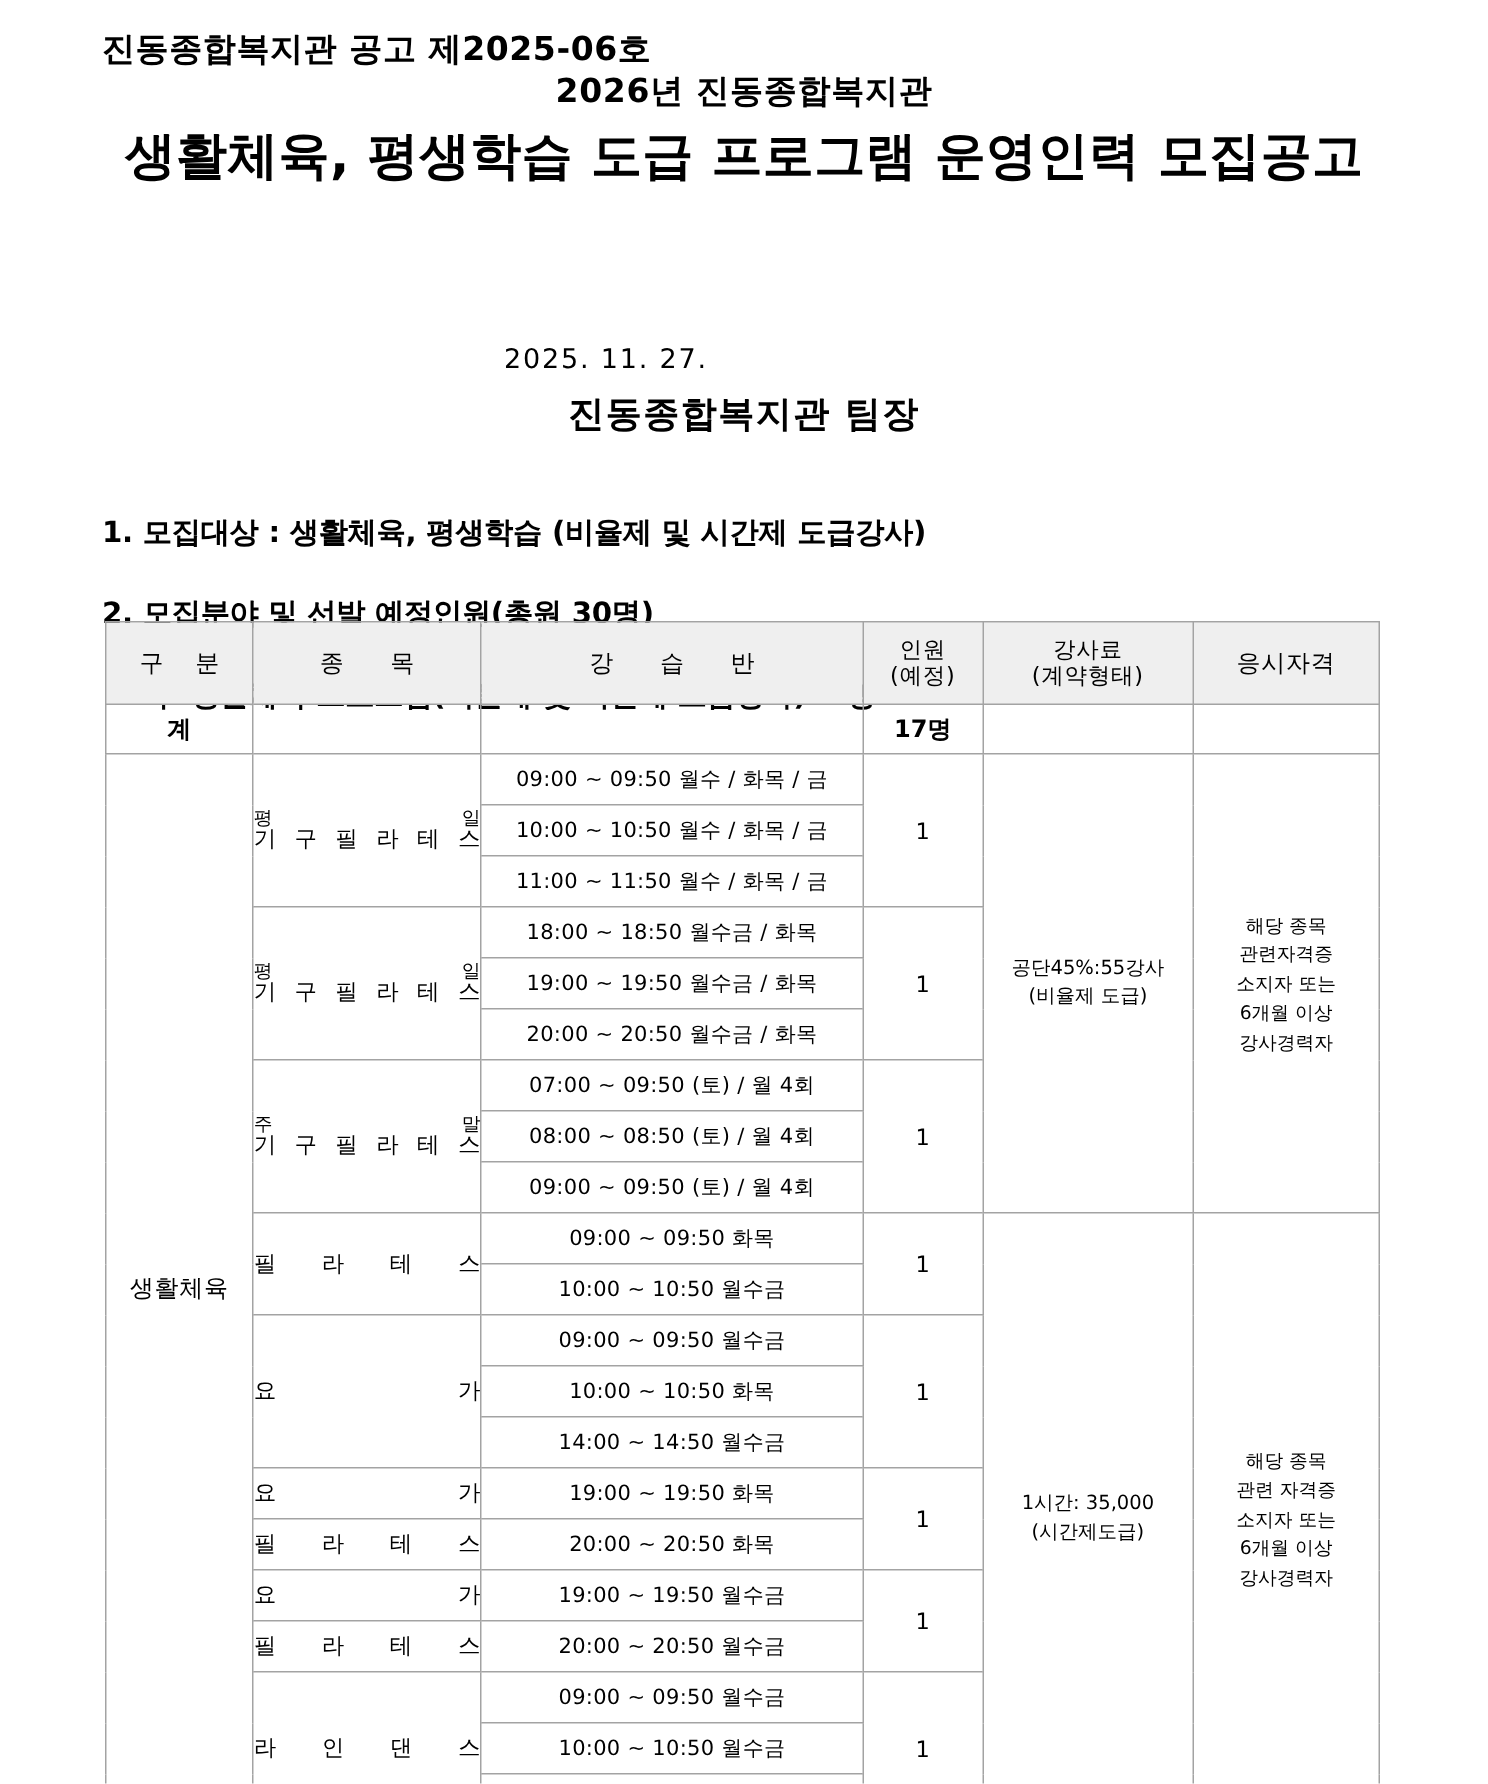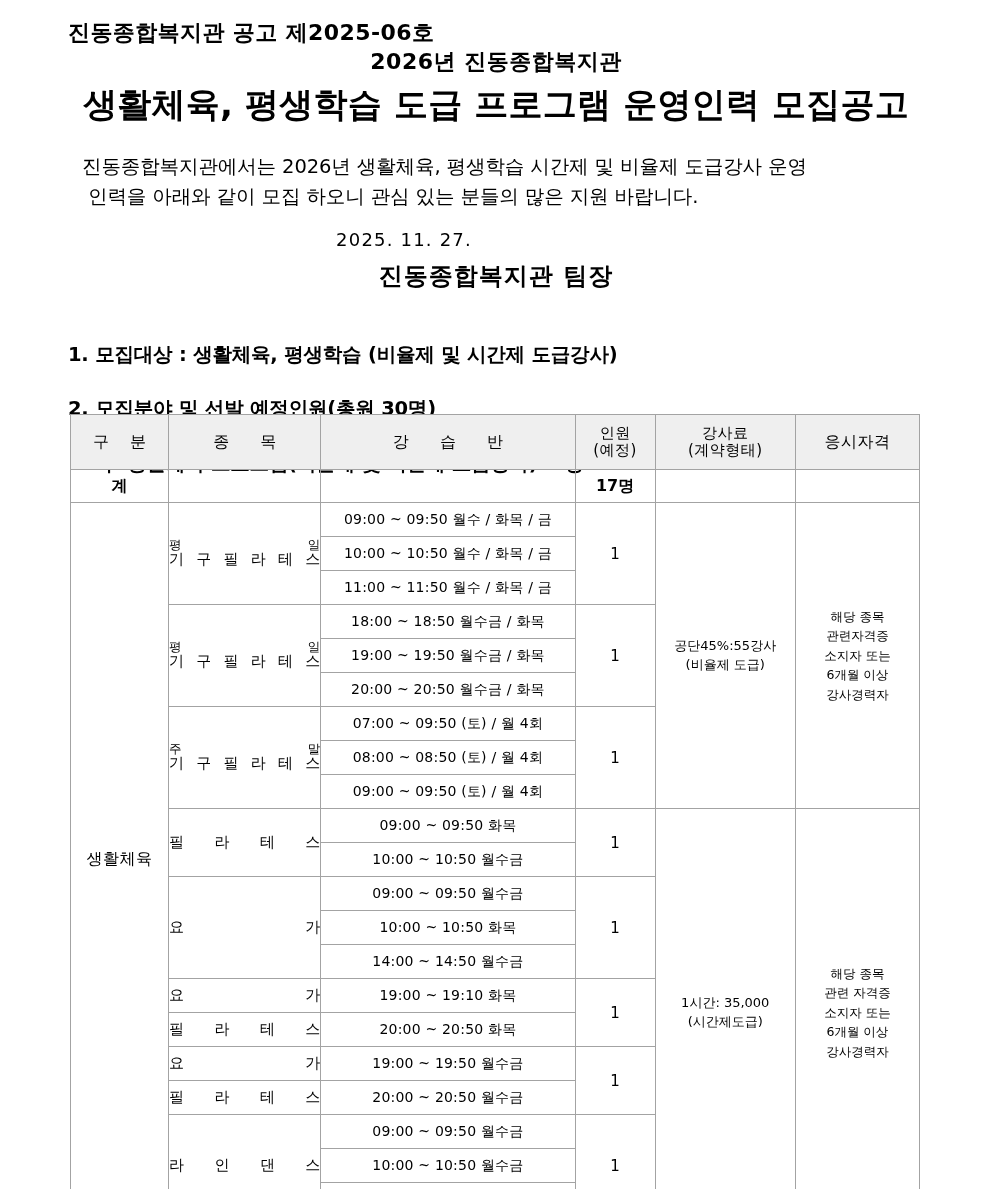--- a/index.html
+++ b/index.html
@@ -210,24 +210,20 @@
 
 <div class="page">
 
   <div class="doc-no">진동종합복지관 공고 제2025-06호</div>
 
   <div class="title-block">
     <div class="title-sub">2026년 진동종합복지관</div>
     <div class="title-main">생활체육, 평생학습 도급 프로그램 운영인력 모집공고</div>
   </div>
 
-  <div class="intro">
-    <span>진동종합복지관에서는 2026년 생활체육, 평생학습 시간제 및 비율제 도급강사 운영</span>
-    <span class="l2">인력을 아래와 같이 모집 하오니 관심 있는 분들의 많은 지원 바랍니다.</span>
-  </div>
 
   <div class="date-line">2025. 11. 27.</div>
   <div class="signer">진동종합복지관 팀장</div>
 
   <div class="list-block">
     <div class="li">1. 모집대상 : 생활체육, 평생학습 (비율제 및 시간제 도급강사)</div>
     <div class="li">2. 모집분야 및 선발 예정인원(총원 30명)</div>
     <div class="li indent">가. 생활체육 프로그램(비율제 및 시간제 도급강사)17명</div>
   </div>
 
@@ -392,21 +388,21 @@
           <tr>
             <td class="ban">14:00 ~ 14:50 월수금</td>
           </tr>
           <tr>
             <td class="subj">
               <div class="subj-just">
                 <span>요</span>
                 <span>가</span>
               </div>
             </td>
-            <td class="ban">19:00 ~ 19:10 화목</td>
+            <td class="ban">19:00 ~ 19:50 화목</td>
             <td class="inwon" rowspan="2">1</td>
           </tr>
           <tr>
             <td class="subj">
               <div class="subj-just">
                 <span>필</span>
                 <span>라</span>
                 <span>테</span>
                 <span>스</span>
               </div>

